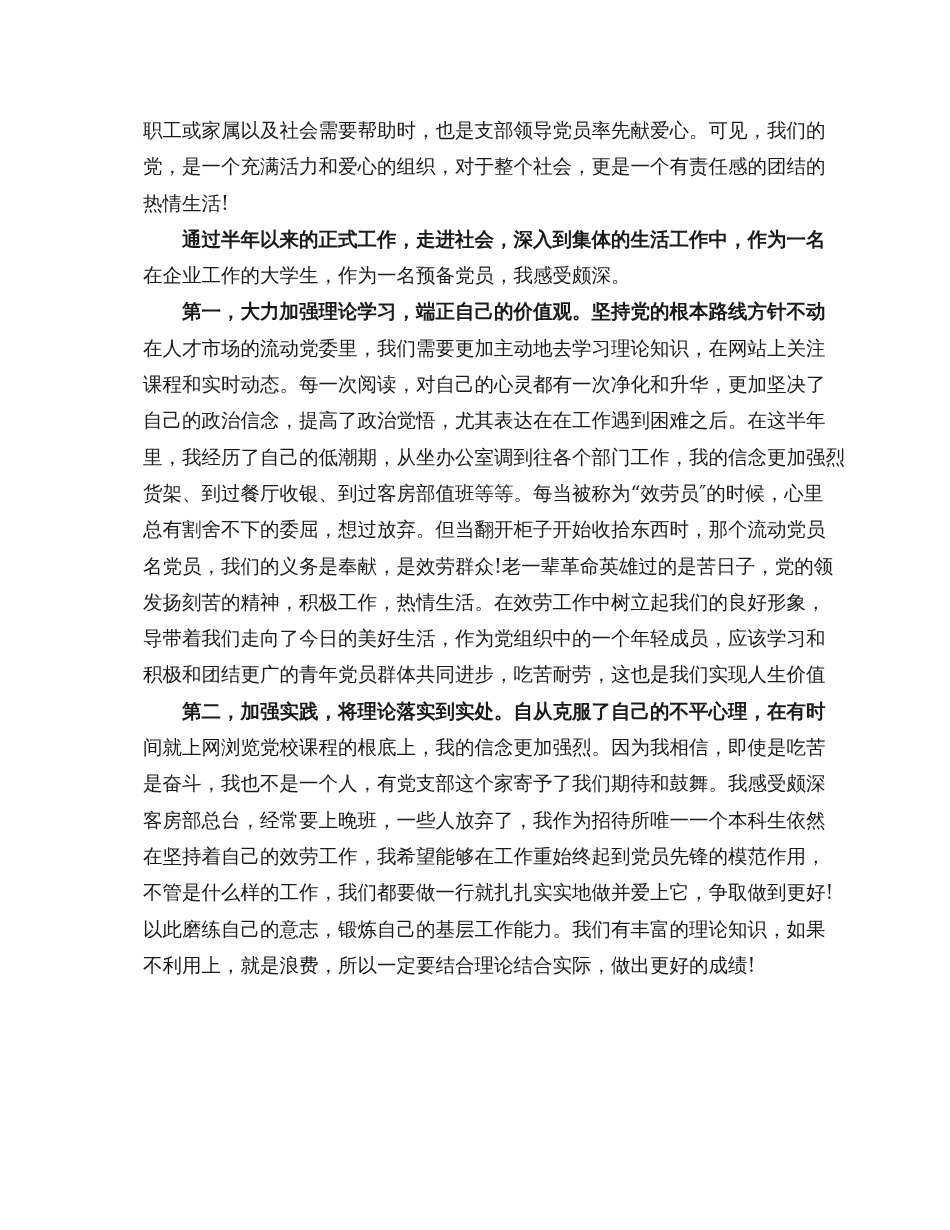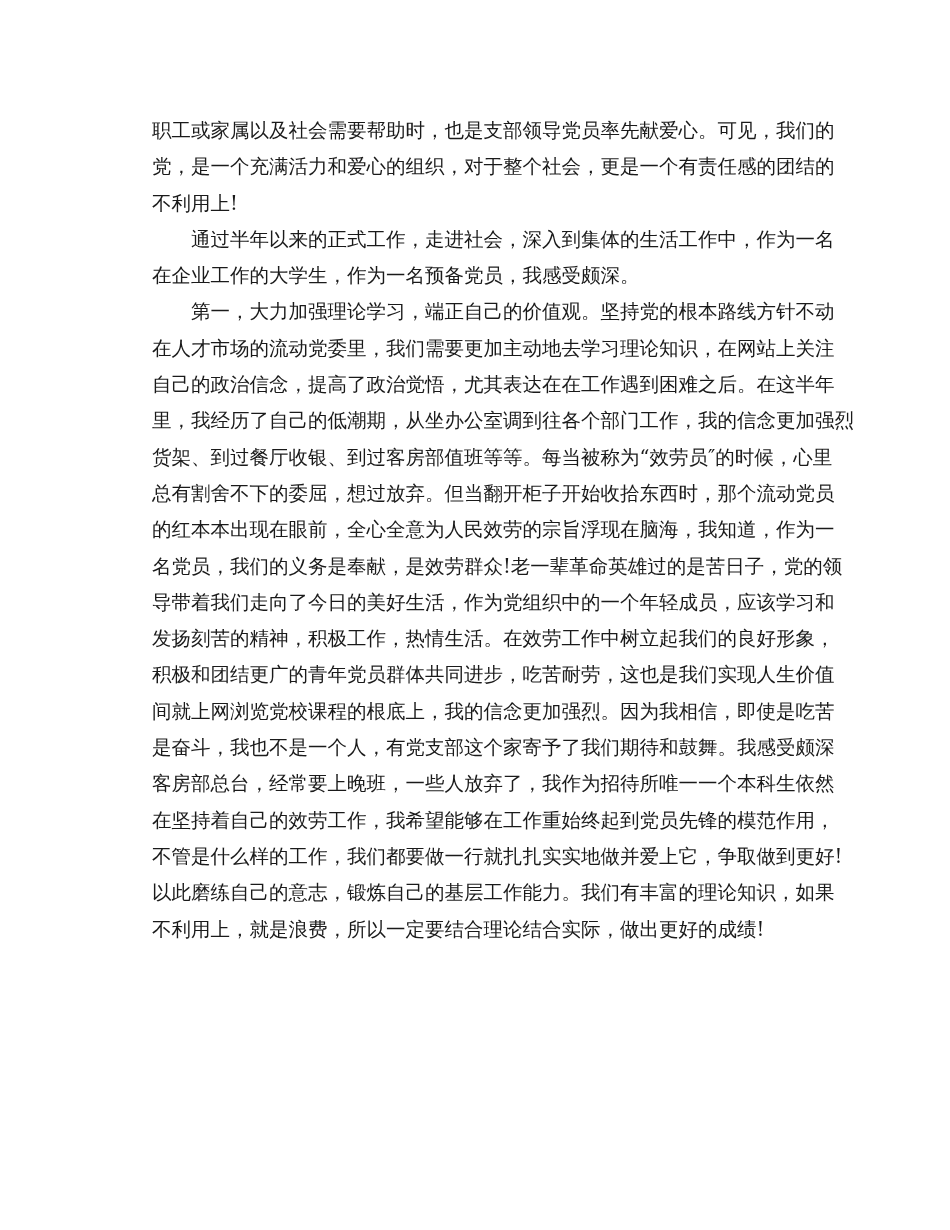--- a/index.html
+++ b/index.html
@@ -10,21 +10,21 @@
     body {
       width: 950px;
       height: 1230px;
       position: relative;
       overflow: hidden;
       font-family: "DejaVu Serif", "Liberation Serif", serif;
       color: #1a1a1a;
     }
     .page {
       position: absolute;
-      left: 152px;
+      left: 143px;
       top: 113px;
       width: 664px;
     }
     .para {
       margin: 0;
       padding: 0;
     }
     .line {
       display: block;
       height: 36.3px;
@@ -33,49 +33,51 @@
       white-space: nowrap;
       text-align: justify;
       text-align-last: justify;
       letter-spacing: 0;
     }
     .line.last {
       text-align-last: left;
     }
     .line.indent {
       padding-left: 39px;
+      font-weight: bold;
     }
   </style>
 </head>
 <body>
 
 <div class="page">
   <div class="para">
     <span class="line">职工或家属以及社会需要帮助时，也是支部领导党员率先献爱心。可见，我们的</span>
     <span class="line">党，是一个充满活力和爱心的组织，对于整个社会，更是一个有责任感的团结的</span>
-    <span class="line last">不利用上!</span>
+    <span class="line last">热情生活!</span>
   </div>
   <div class="para">
     <span class="line indent">通过半年以来的正式工作，走进社会，深入到集体的生活工作中，作为一名</span>
     <span class="line last">在企业工作的大学生，作为一名预备党员，我感受颇深。</span>
   </div>
   <div class="para">
     <span class="line indent">第一，大力加强理论学习，端正自己的价值观。坚持党的根本路线方针不动</span>
     <span class="line">在人才市场的流动党委里，我们需要更加主动地去学习理论知识，在网站上关注</span>
+    <span class="line">课程和实时动态。每一次阅读，对自己的心灵都有一次净化和升华，更加坚决了</span>
     <span class="line">自己的政治信念，提高了政治觉悟，尤其表达在在工作遇到困难之后。在这半年</span>
     <span class="line">里，我经历了自己的低潮期，从坐办公室调到往各个部门工作，我的信念更加强烈</span>
     <span class="line">货架、到过餐厅收银、到过客房部值班等等。每当被称为“效劳员″的时候，心里</span>
     <span class="line">总有割舍不下的委屈，想过放弃。但当翻开柜子开始收拾东西时，那个流动党员</span>
-    <span class="line">的红本本出现在眼前，全心全意为人民效劳的宗旨浮现在脑海，我知道，作为一</span>
     <span class="line">名党员，我们的义务是奉献，是效劳群众!老一辈革命英雄过的是苦日子，党的领</span>
+    <span class="line">发扬刻苦的精神，积极工作，热情生活。在效劳工作中树立起我们的良好形象，</span>
     <span class="line">导带着我们走向了今日的美好生活，作为党组织中的一个年轻成员，应该学习和</span>
-    <span class="line">发扬刻苦的精神，积极工作，热情生活。在效劳工作中树立起我们的良好形象，</span>
     <span class="line">积极和团结更广的青年党员群体共同进步，吃苦耐劳，这也是我们实现人生价值</span>
   </div>
   <div class="para">
+    <span class="line indent">第二，加强实践，将理论落实到实处。自从克服了自己的不平心理，在有时</span>
     <span class="line">间就上网浏览党校课程的根底上，我的信念更加强烈。因为我相信，即使是吃苦</span>
     <span class="line">是奋斗，我也不是一个人，有党支部这个家寄予了我们期待和鼓舞。我感受颇深</span>
     <span class="line">客房部总台，经常要上晚班，一些人放弃了，我作为招待所唯一一个本科生依然</span>
     <span class="line">在坚持着自己的效劳工作，我希望能够在工作重始终起到党员先锋的模范作用，</span>
     <span class="line">不管是什么样的工作，我们都要做一行就扎扎实实地做并爱上它，争取做到更好!</span>
     <span class="line">以此磨练自己的意志，锻炼自己的基层工作能力。我们有丰富的理论知识，如果</span>
     <span class="line last">不利用上，就是浪费，所以一定要结合理论结合实际，做出更好的成绩!</span>
   </div>
 </div>
 

